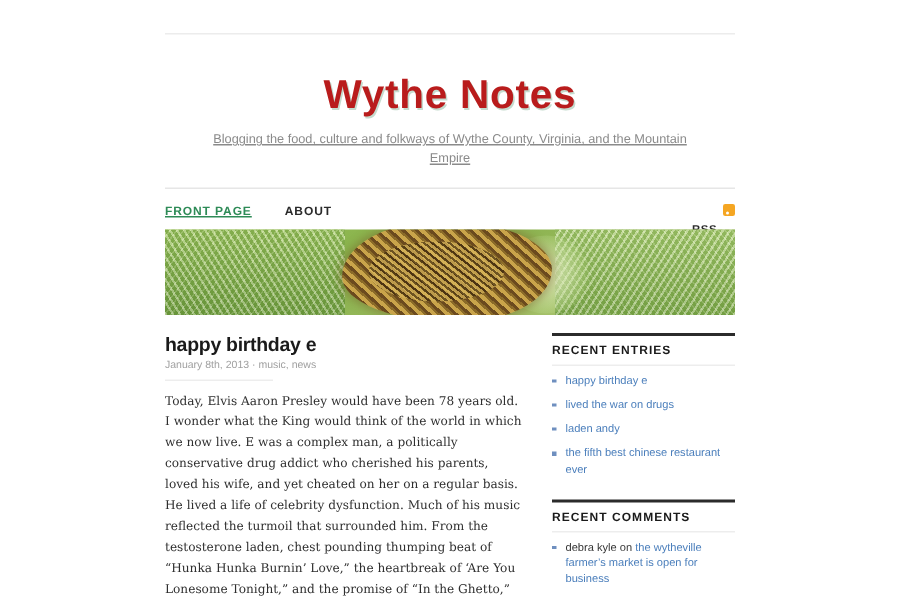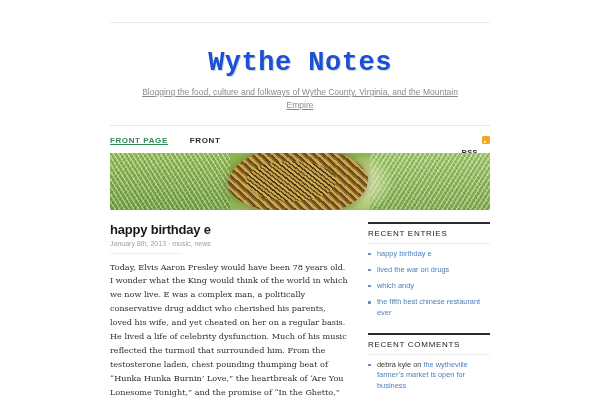--- a/index.html
+++ b/index.html
@@ -27,25 +27,25 @@
   }
 
   
   .masthead {
     padding-top: 24px;
     text-align: center;
     border-top: 1px solid #ececec;
     margin-top: 22px;
   }
   .site-title {
-    font-family: Liberation Mono, monospace;
+    font-family: Liberation Sans, sans-serif;
     font-weight: bold;
     font-size: 27px;
     line-height: 1;
-    color: #1d4ed8;
+    color: #b91c1c;
     letter-spacing: 0.5px;
     text-shadow: 1px 1px 0 rgba(150,190,165,0.55);
     margin: 0;
     padding: 3px 0 0 0;
   }
   .site-tagline {
     font-size: 8.5px;
     color: #8a8a8a;
     line-height: 1.5;
     margin: 9px auto 0 auto;
@@ -186,21 +186,21 @@
     line-height: 1.72;
     color: #2e2e2e;
     margin: 0 0 9px 0;
     text-align: left;
   }
 
   
   .widget { margin-bottom: 14px; }
   .widget-title {
     font-size: 8px;
-    font-weight: normal;
+    font-weight: bold;
     letter-spacing: 0.7px;
     color: #1a1a1a;
     border-top: 2px solid #2b2b2b;
     padding-top: 5px;
     margin: 0 0 5px 0;
     border-bottom: 1px solid #ededed;
     padding-bottom: 5px;
   }
   .widget ul {
     list-style: none;
@@ -236,21 +236,21 @@
   <div class="wrap">
 
     <div class="masthead">
       <h1 class="site-title">Wythe Notes</h1>
       <div class="site-tagline">Blogging the food, culture and folkways of Wythe County, Virginia, and the Mountain Empire</div>
     </div>
 
     <div class="navbar">
       <div class="nav-left">
         <a class="nav-item active">FRONT PAGE</a>
-        <a class="nav-item">FRONT</a>
+        <a class="nav-item">ABOUT</a>
       </div>
       <div class="nav-right">
         <span class="rss-label">RSS</span>
         <span class="rss-icon"></span>
       </div>
     </div>
 
     <div class="banner">
       <div class="needles-l"></div>
       <div class="needles-r"></div>
@@ -271,21 +271,21 @@
         </article>
       </div>
 
       <div class="sidebar">
 
         <div class="widget">
           <div class="widget-title">RECENT ENTRIES</div>
           <ul>
             <li><a>happy birthday e</a></li>
             <li><a>lived the war on drugs</a></li>
-            <li><a>which andy</a></li>
+            <li><a>laden andy</a></li>
             <li><a>the fifth best chinese restaurant ever</a></li>
           </ul>
         </div>
 
         <div class="widget">
           <div class="widget-title">RECENT COMMENTS</div>
           <ul>
             <li><span class="cmt-author">debra kyle</span><span class="cmt-on"> on </span><a>the wytheville farmer’s market is open for business</a></li>
 
           </ul>

